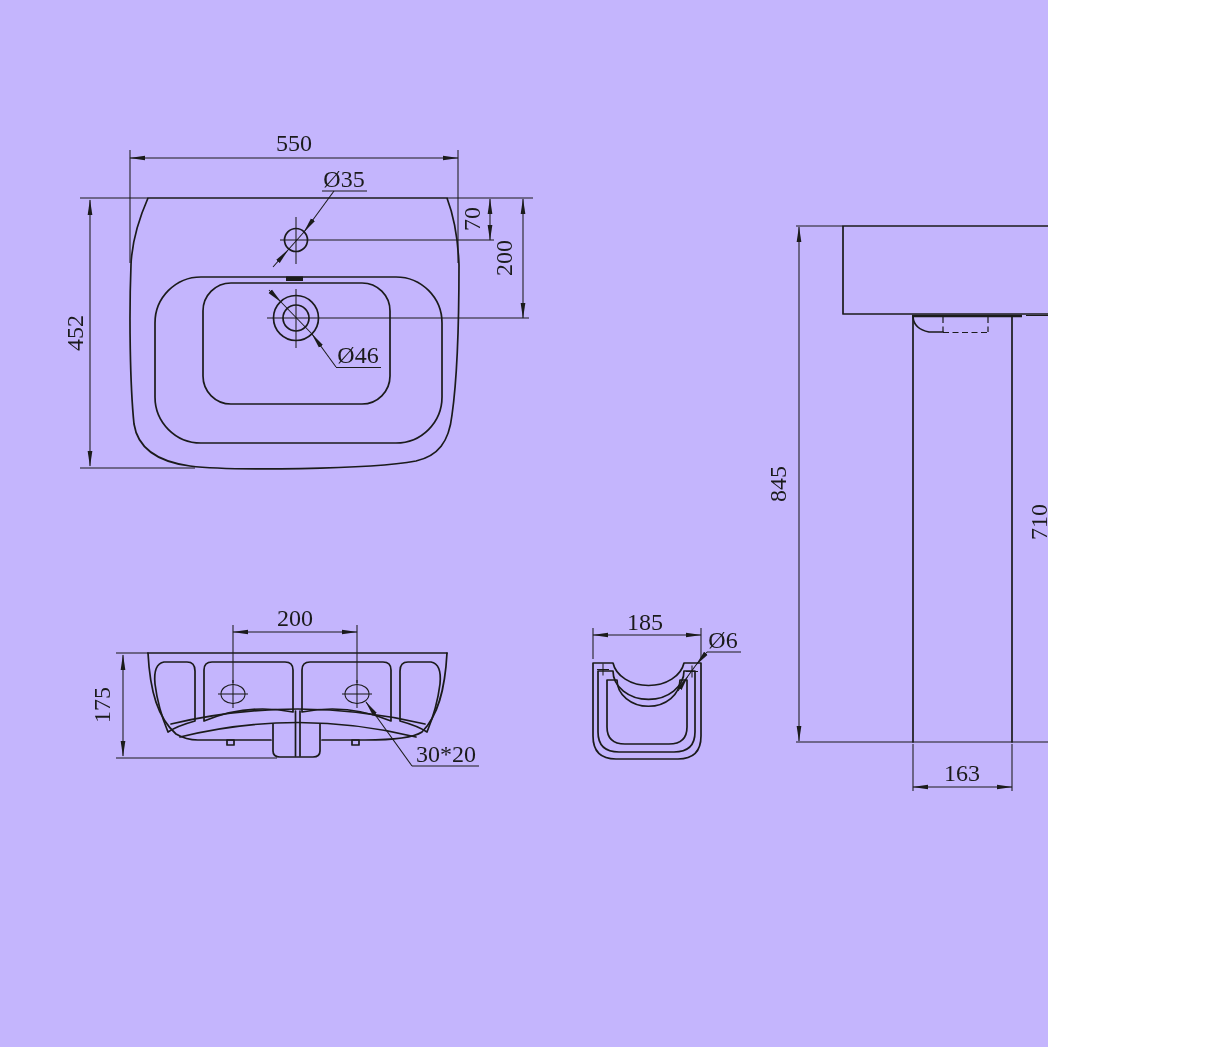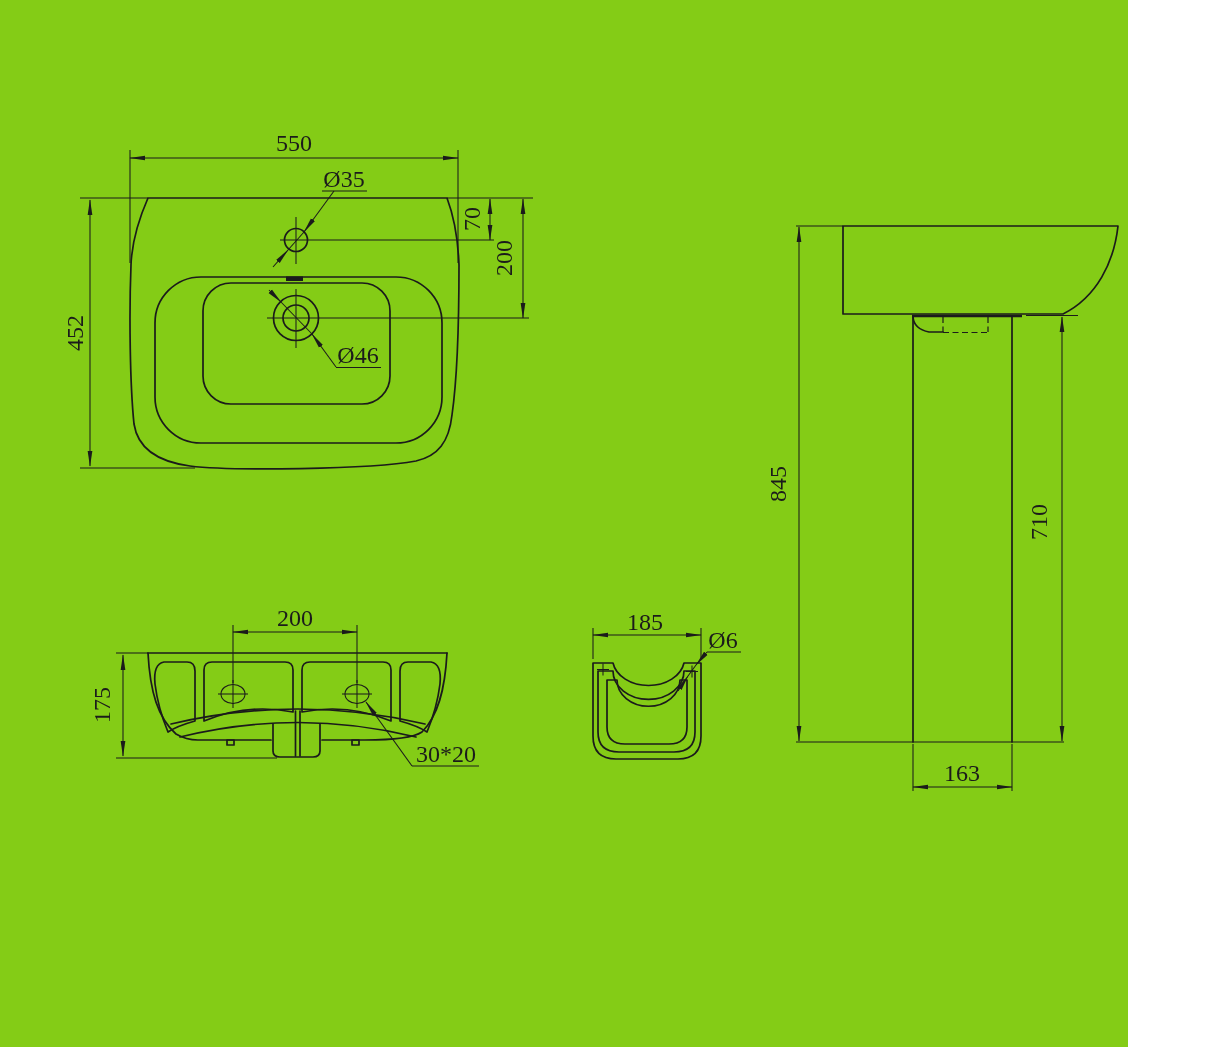--- a/index.html
+++ b/index.html
@@ -1,16 +1,16 @@
 <!DOCTYPE html>
 <html><head>
 <meta charset="utf-8">
 <style>
   html,body{margin:0;padding:0;background:#fff;}
-  .stage{position:relative;width:1128px;height:1047px;background:#84cc16;overflow:hidden;}
+  .stage{position:relative;width:1048px;height:1047px;background:#c4b5fd;overflow:hidden;}
   svg{display:block;}
   svg text{
     font-family:"Liberation Serif","DejaVu Serif",serif;
     font-size:24px;
     fill:#1b1b1b;
   }
   .ol{stroke:#1b1b1b;stroke-width:1.7;fill:none;stroke-linecap:round;stroke-linejoin:round;}
   .ol-thick{stroke:#1b1b1b;stroke-width:2.6;fill:none;}
   .dm{stroke:#1b1b1b;stroke-width:1.05;fill:none;stroke-linecap:butt;}
   .hid{stroke:#1b1b1b;stroke-width:1.2;fill:none;stroke-dasharray:6 3.5;}

